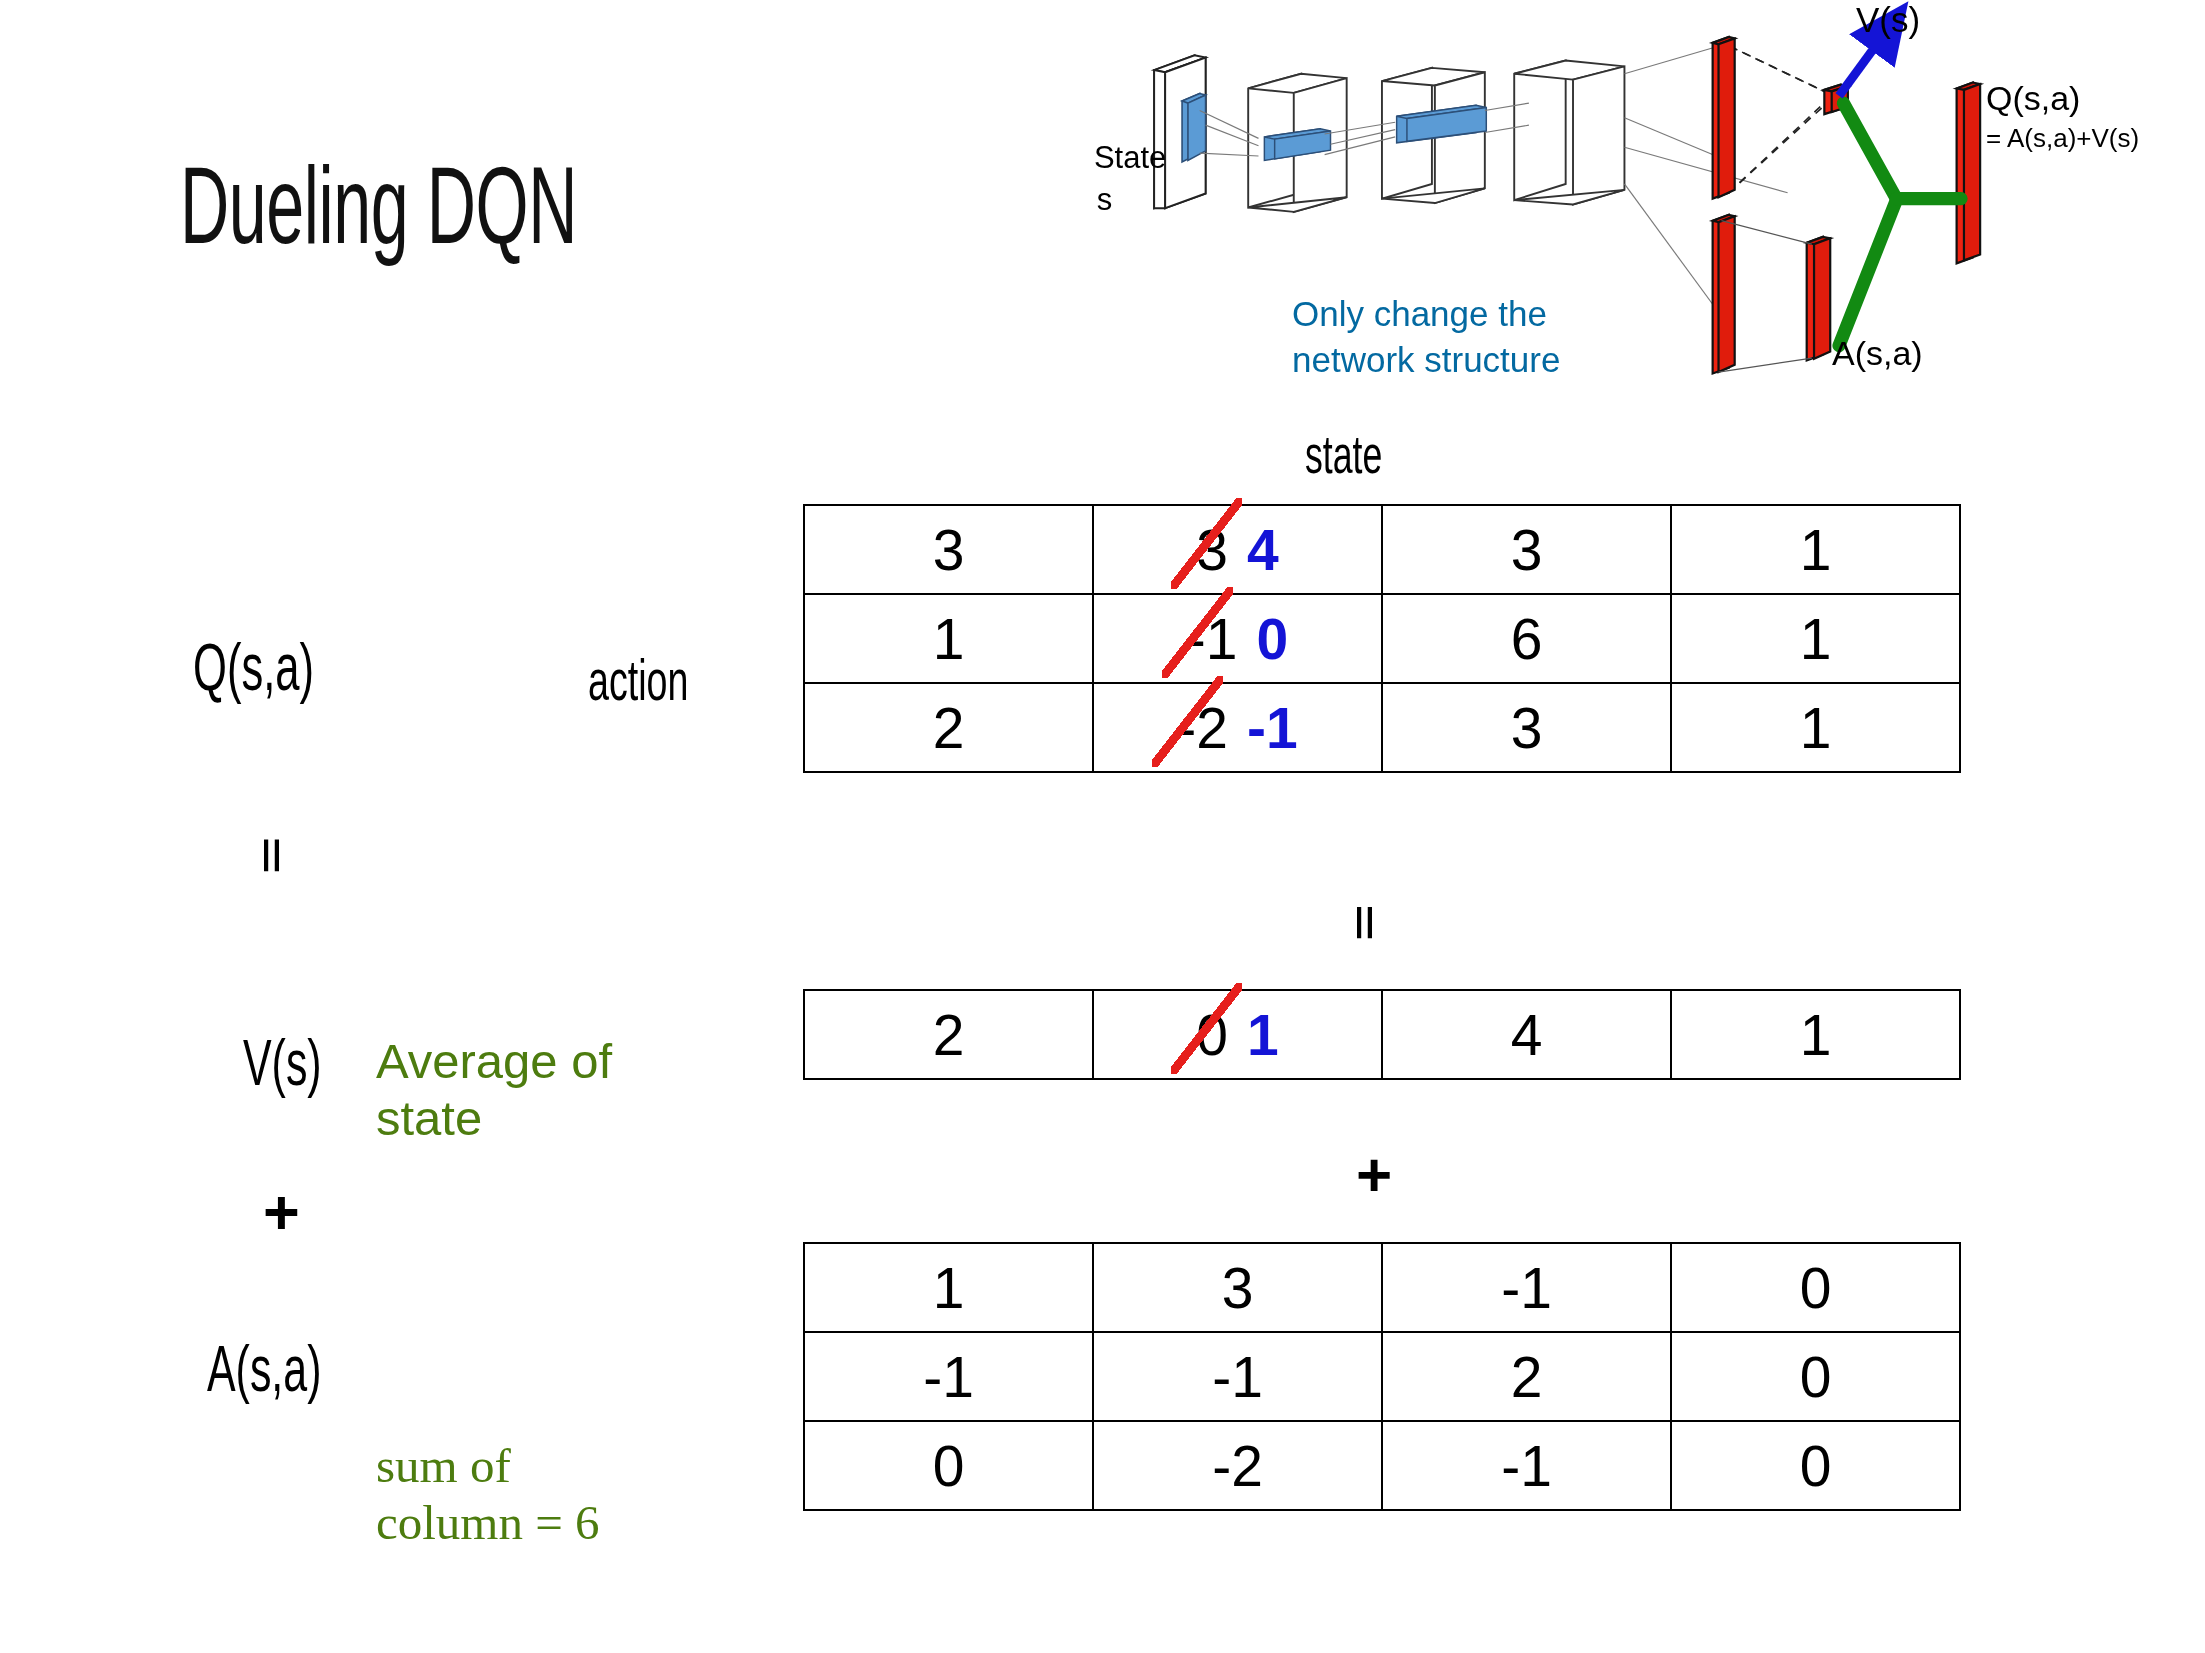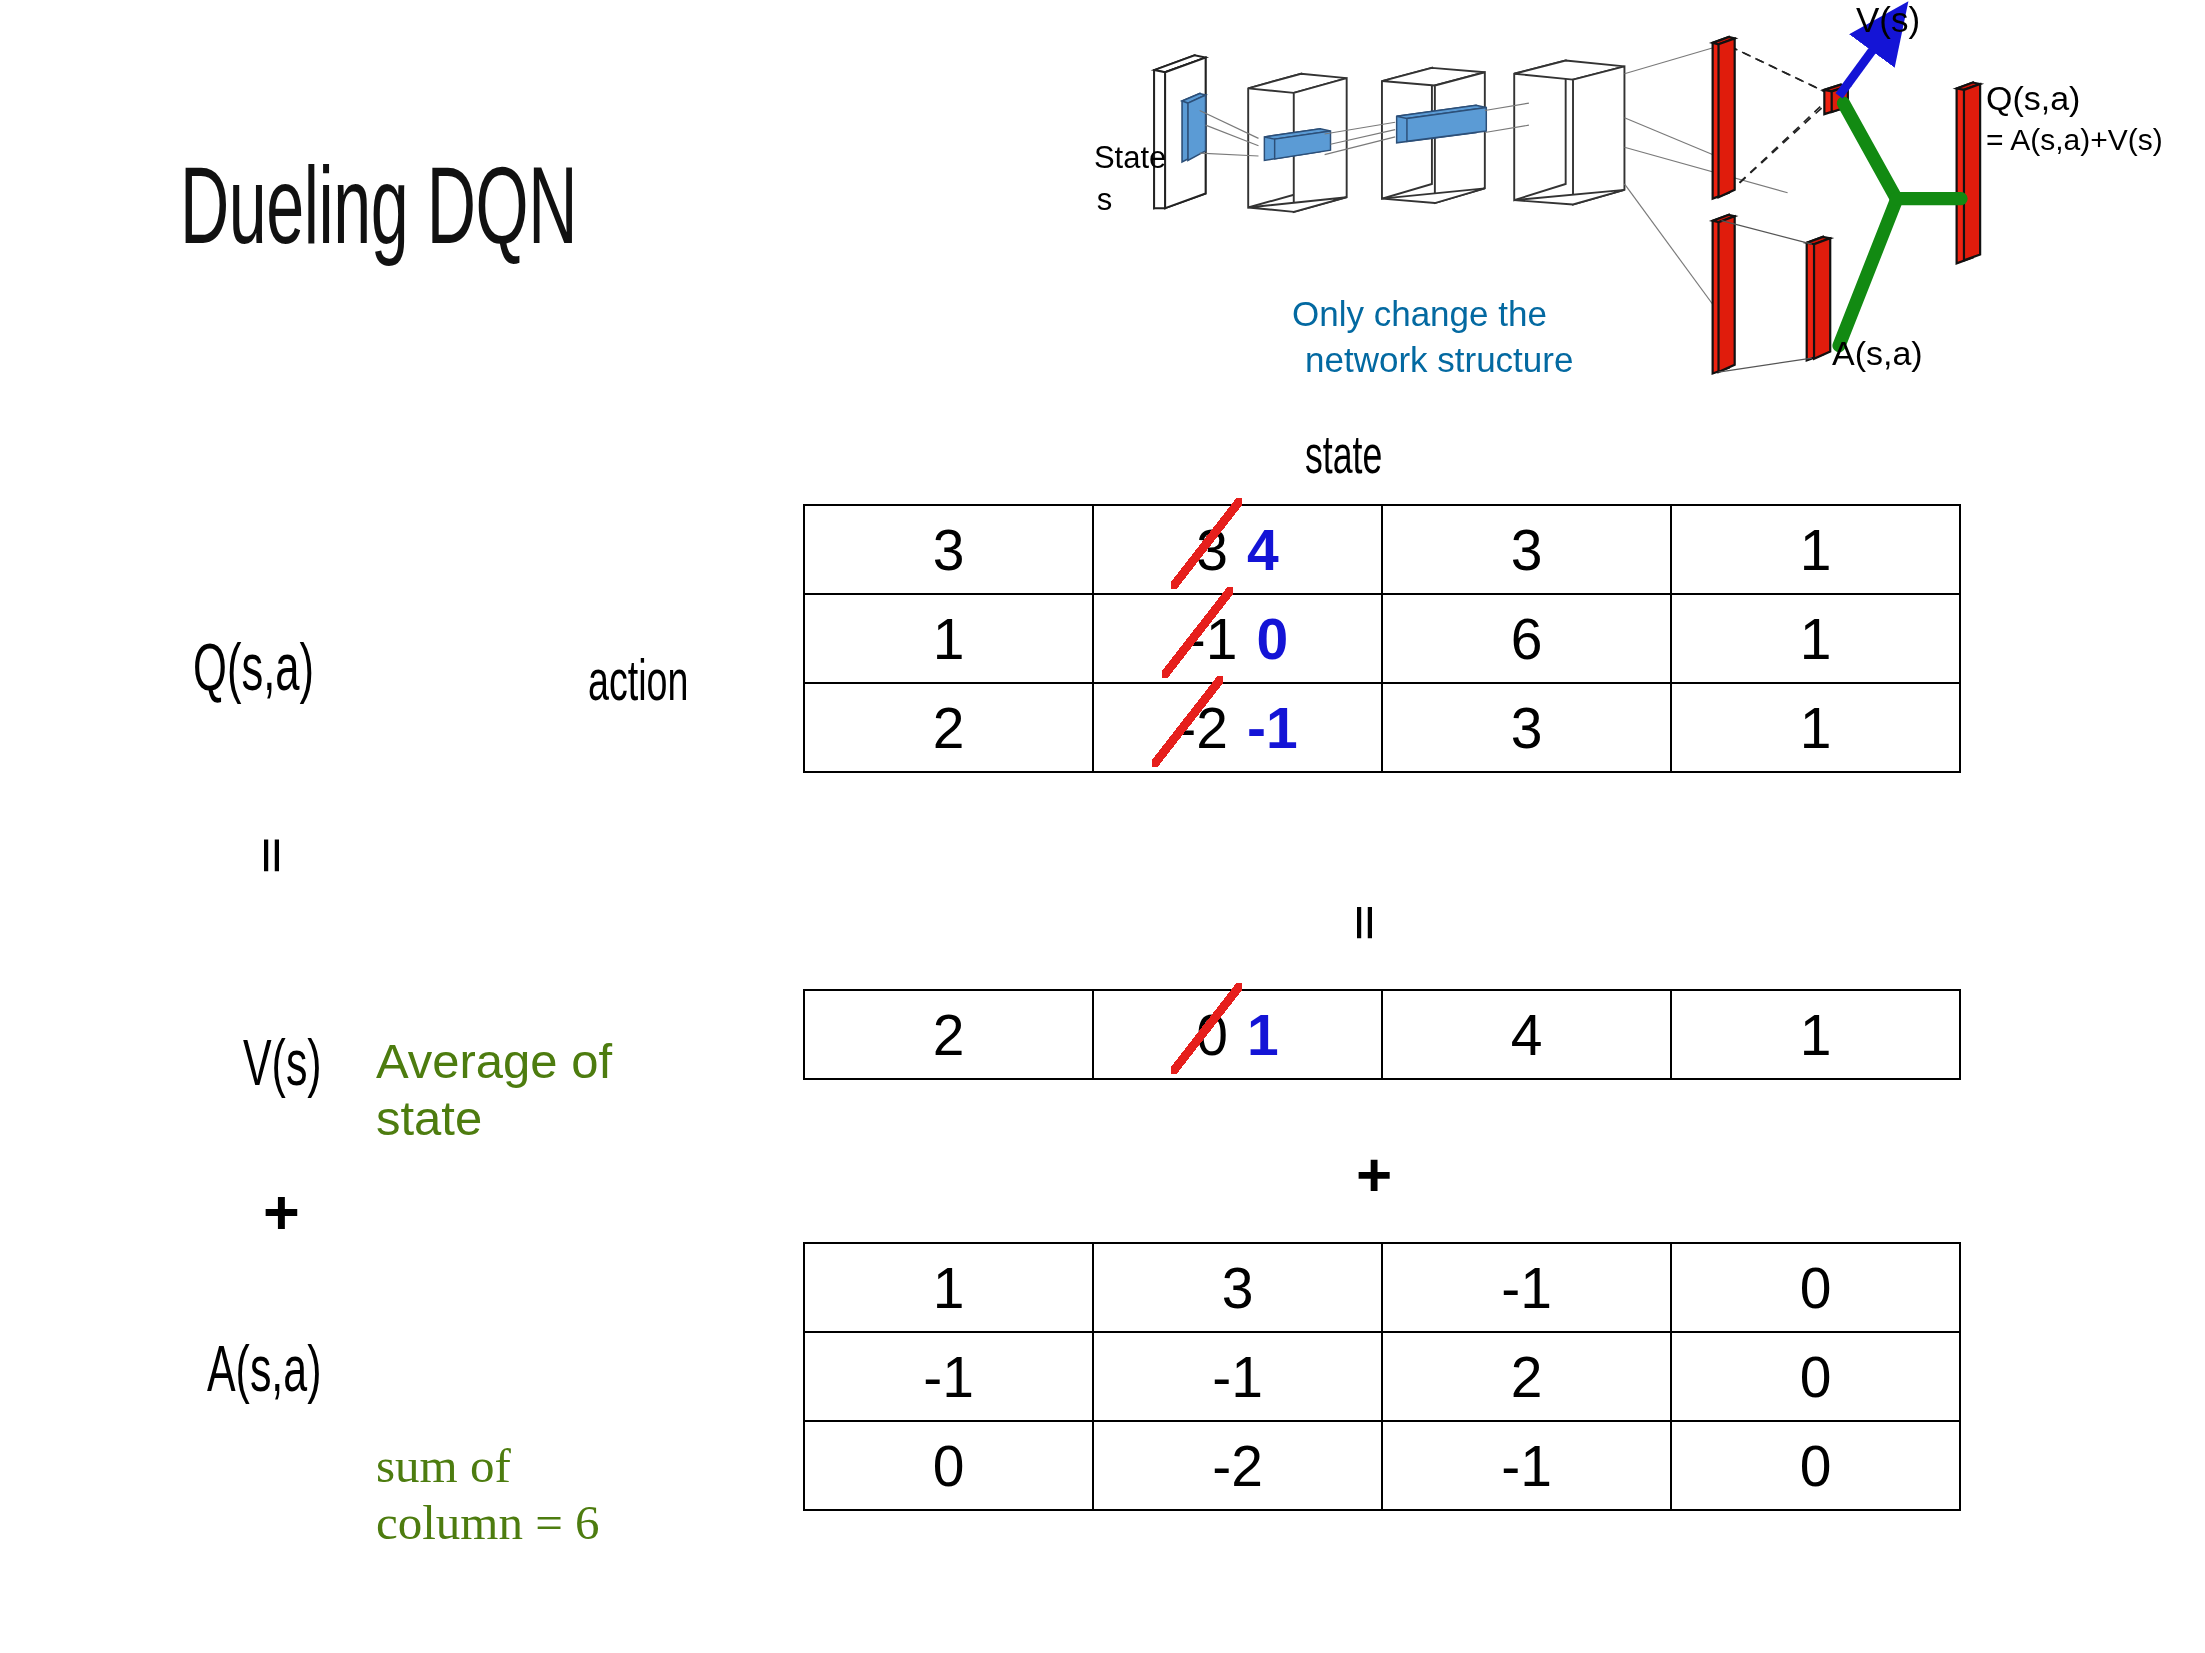--- a/index.html
+++ b/index.html
@@ -199,26 +199,26 @@
     <g stroke="#555" stroke-width="1.8" fill="none">
       <path d="M858,506 L985,487"></path>
       <path d="M862,300 L985,332"></path>
     </g>
   </svg>
 
   <div class="dtxt" style="left:5.9px; top:140px; font-size:31px;">State</div>
   <div class="dtxt" style="left:8.8px; top:182px; font-size:31px;">s</div>
 
   <div class="dtxt b" style="left:204px; top:294px; font-size:35px;">Only change the</div>
-  <div class="dtxt b" style="left:217px; top:340px; font-size:35px;">network structure</div>
+  <div class="dtxt b" style="left:204px; top:340px; font-size:35px;">network structure</div>
 
   <div class="dtxt" style="left:768px; top:0px; font-size:35px;">V(s)</div>
   <div class="dtxt" style="left:744px; top:334px; font-size:34px;">A(s,a)</div>
   <div class="dtxt" style="left:898px; top:79px; font-size:34px;">Q(s,a)</div>
-  <div class="dtxt" style="left:898px; top:123px; font-size:30px;">= A(s,a)+V(s)</div>
+  <div class="dtxt" style="left:898px; top:123px; font-size:26px;">= A(s,a)+V(s)</div>
 </div>
 
 <div class="lbl cond" id="lbl-state">state</div>
 <div class="lbl cond" id="lbl-action">action</div>
 
 <div class="lbl cond" id="lbl-q">Q(s,a)</div>
 <div class="lbl cond" id="lbl-v">V(s)</div>
 <div class="lbl cond" id="lbl-a">A(s,a)</div>
 
 <div class="lbl" id="eq-left">=</div>

